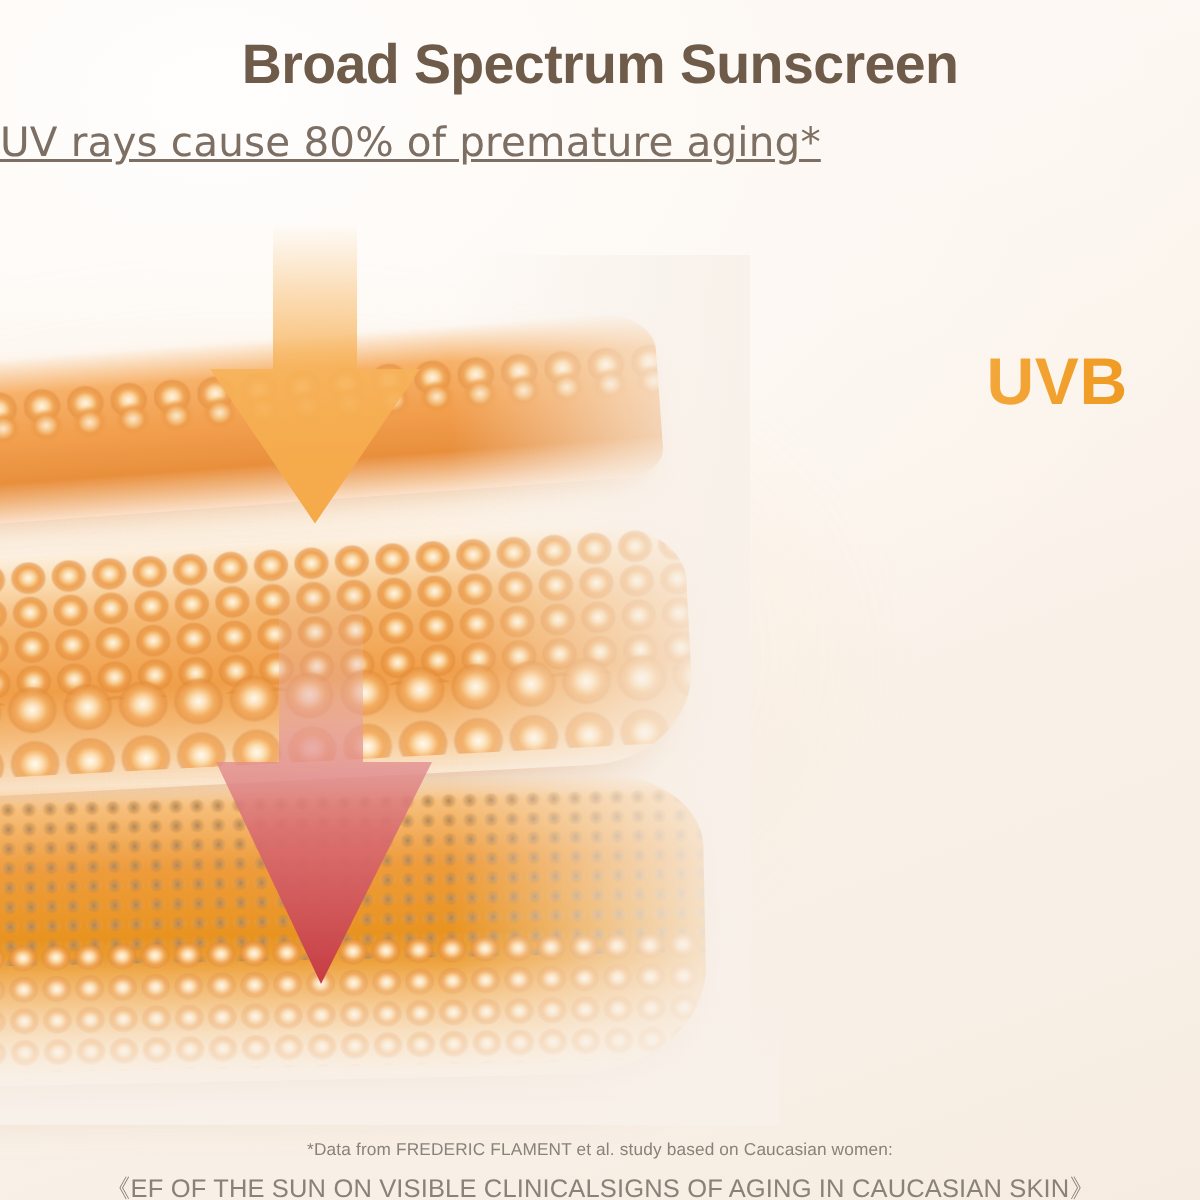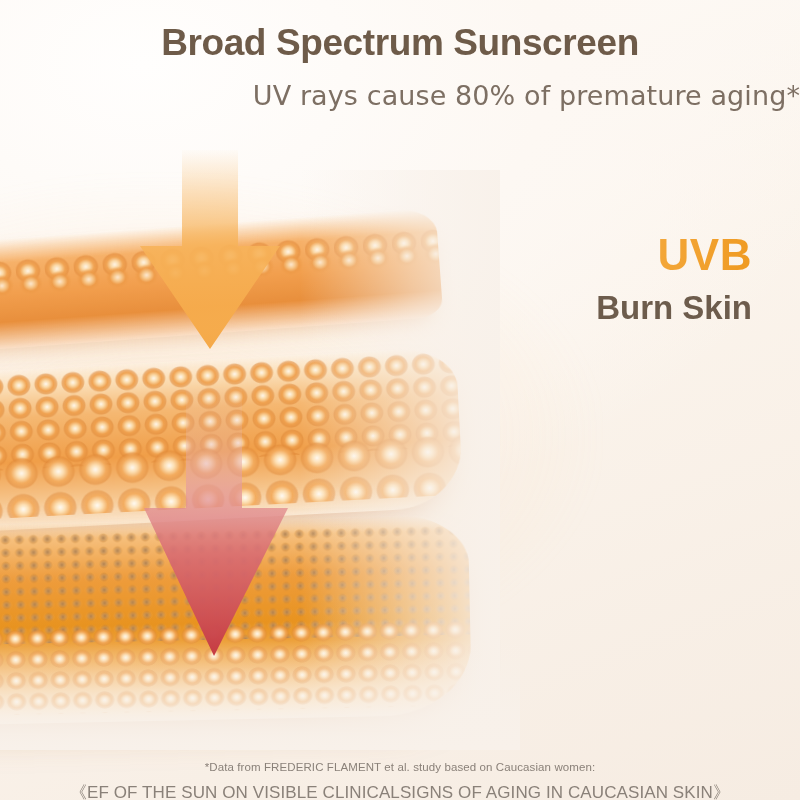--- a/index.html
+++ b/index.html
@@ -51,26 +51,27 @@
     font-weight: bold;
     letter-spacing: -0.4px;
     color: #6e5b49;
     font-family: "Liberation Sans", sans-serif;
   }
   .subtitle {
     position: absolute;
     left: 0;
     top: 80px;
     width: 800px;
-    text-align: right;
+    text-align: left;
     font-size: 27px;
     font-weight: normal;
     letter-spacing: 0.1px;
     color: #7d6f63;
     font-family: "DejaVu Sans", sans-serif;
+    text-decoration: underline;
   }
 
   
   .photo-stack {
     position: absolute;
     left: 0;
     top: 170px;
     width: 470px;
     height: 560px;
   }
@@ -332,23 +333,20 @@
       <path d="M 60,0 L 116,0 L 116,120 L 162,120 L 88,268 L 18,120 L 60,120 Z" fill="url(#gradUVA)"></path>
     </svg>
   </div>
 
   <div class="title">Broad Spectrum Sunscreen</div>
 
   <div class="subtitle">UV rays cause 80% of premature aging*</div>
 
   <div class="callout callout-uvb">
     <div class="ray-label uvb">UVB</div>
-    <div class="ray-desc">
-      <span class="l1">Burn Skin</span>
-    </div>
   </div>
 
   <div class="callout callout-uva">
   </div>
 
   <div class="footnote">
     <span class="fn-line1">*Data from FREDERIC FLAMENT et al. study based on Caucasian women:</span>
     <span class="fn-line2">《EF OF THE SUN ON VISIBLE CLINICALSIGNS OF AGING IN CAUCASIAN SKIN》</span>
   </div>
 

